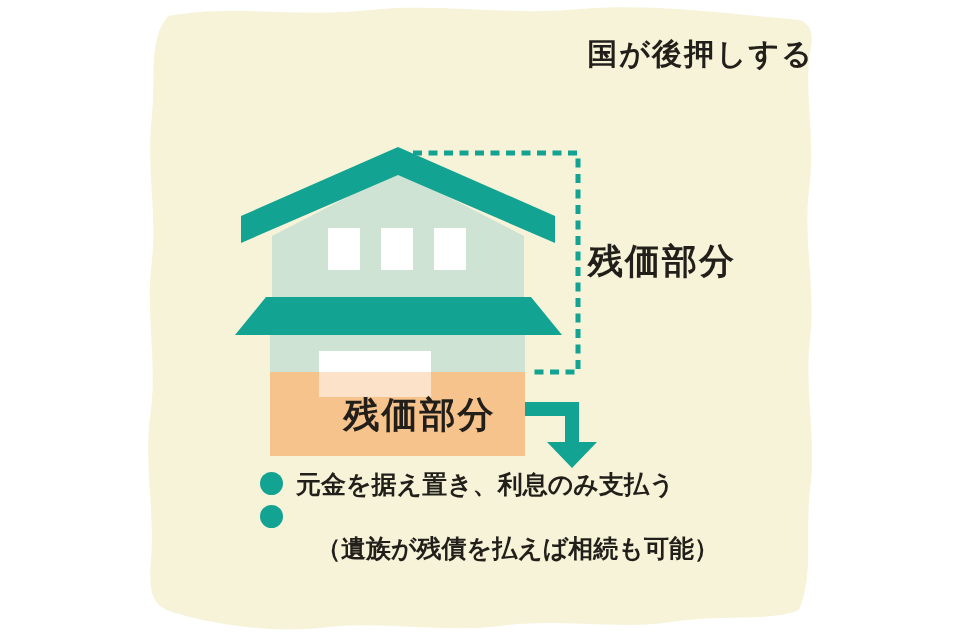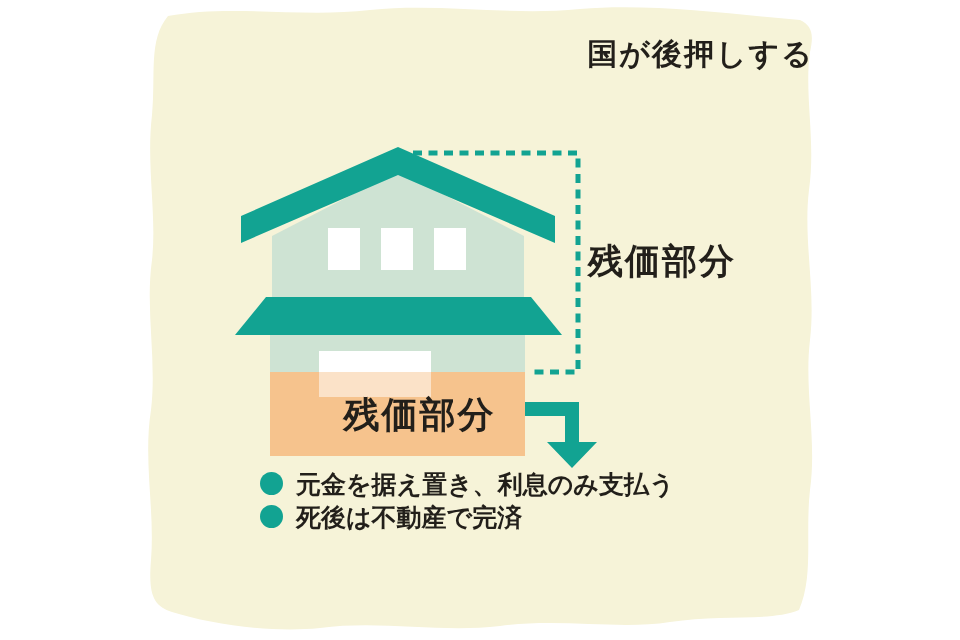--- a/index.html
+++ b/index.html
@@ -101,17 +101,20 @@
 
   <div class="txt residual-label">残価部分</div>
 
   <div class="txt bullets">
     <div class="bullet-row">
       <span class="dot"></span>
       <span class="bullet-text">元金を据え置き、利息のみ支払う</span>
     </div>
     <div class="bullet-row">
       <span class="dot"></span>
-      <span class="bullet-text">死後は不動産で完済</span>
+    </div>
+    <div class="bullet-row indented">
+      <span class="dot hidden"></span>
+      <span class="bullet-text">（遺族が残債を払えば相続も可能）</span>
     </div>
   </div>
 
 </div>
 
 </body></html>

